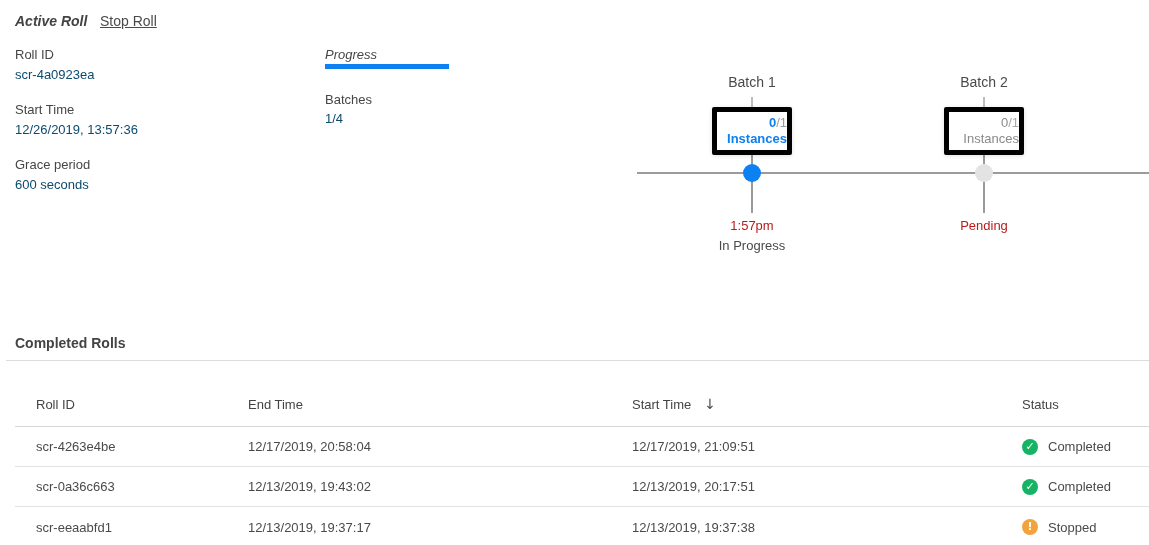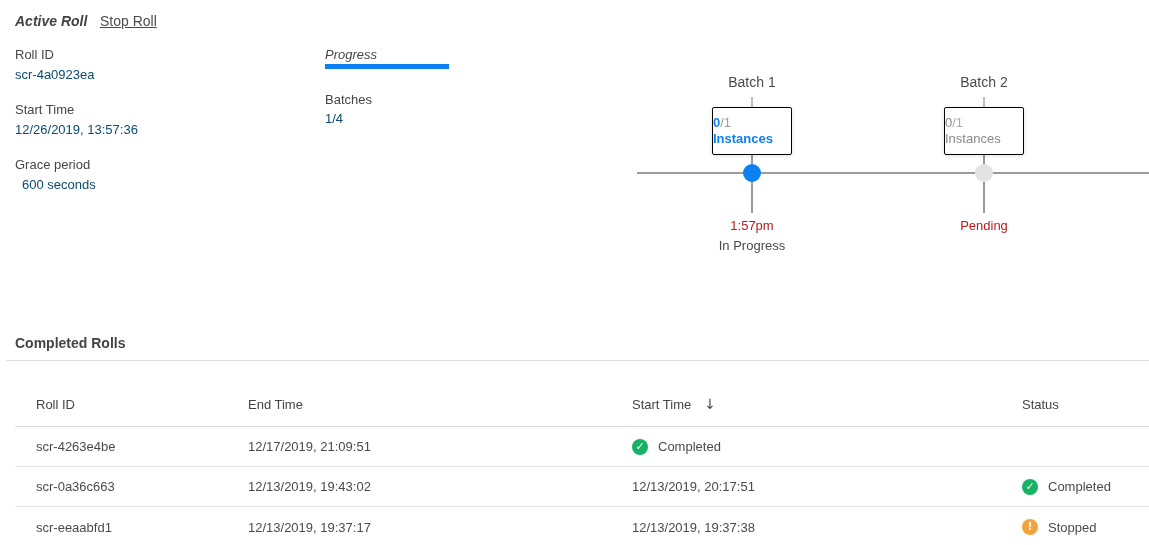--- a/index.html
+++ b/index.html
@@ -26,23 +26,23 @@
 
   
   .hline { background: #9b9b9b; height: 2px; }
   .batch-group { position: absolute; width: 160px; height: 195px; top: 70px; }
   .batch-name { position: absolute; top: 4px; width: 100%; text-align: center; font-size: 14px; color: #4a4a4a; }
   .tick { position: absolute; top: 27px; left: 50%; margin-left: -1px; width: 2px; height: 10px; background: #bdbdbd; }
   .stem { position: absolute; top: 85px; left: 50%; margin-left: -1px; width: 2px; height: 58px; background: #9b9b9b; z-index: 1; }
   .batch-card {
     position: absolute; top: 37px; left: 50%; transform: translateX(-50%);
     width: 80px; height: 48px; background: #fff;
-    border: 1px solid #000000; border-radius: 2px;
+    border: 5px solid #000000; border-radius: 2px;
     box-shadow: 0 1px 5px rgba(0,0,0,0.12);
-    display: flex; flex-direction: column; align-items: flex-start; justify-content: center;
+    display: flex; flex-direction: column; align-items: flex-end; justify-content: center;
     z-index: 3; font-size: 13px; line-height: 16px;
   }
   .batch-group[data-state="active"] .count-cur { color: #0d80f2; font-weight: 700; }
   .batch-group[data-state="active"] .count-total { color: #9b9b9b; }
   .batch-group[data-state="active"] .instances { color: #0d80f2; font-weight: 700; }
   .batch-group[data-state="pending"] .count-cur { color: #8a8a8a; }
   .batch-group[data-state="pending"] .count-total { color: #a9a9a9; }
   .batch-group[data-state="pending"] .instances { color: #8a8a8a; }
   .dot { position: absolute; top: 94px; left: 50%; margin-left: -9px; width: 18px; height: 18px; border-radius: 50%; z-index: 2; }
   .batch-group[data-state="active"] .dot { background: #0d80f2; }
@@ -81,21 +81,21 @@
 </div>
 <div class="abs" style="left:100px; top:13px;">
   <a class="stop-link">Stop Roll</a>
 </div>
 
 <div class="abs field-label" style="left:15px; top:47px;">Roll ID</div>
 <div class="abs field-value" style="left:15px; top:67px;">scr-4a0923ea</div>
 <div class="abs field-label" style="left:15px; top:102px;">Start Time</div>
 <div class="abs field-value" style="left:15px; top:122px;">12/26/2019, 13:57:36</div>
 <div class="abs field-label" style="left:15px; top:157px;">Grace period</div>
-<div class="abs field-value" style="left:22px; top:177px;">600 seconds</div>
+<div class="abs field-value" style="left:15px; top:177px;">600 seconds</div>
 
 <div class="abs field-label" style="left:325px; top:47px;font-style:italic;">Progress</div>
 <div class="abs progress-bar" style="left:325px; top:64px;"></div>
 <div class="abs field-label" style="left:325px; top:92px;">Batches</div>
 <div class="abs field-value" style="left:325px; top:111px;">1/4</div>
 
 <div class="abs hline" style="left:637px; top:172px; width:512px;"></div>
 
 <div class="batch-group" style="left:672px;" data-state="active">
   <div class="batch-name">Batch 1</div>
@@ -131,20 +131,21 @@
     <div>Roll ID</div>
     <div>End Time</div>
     <div>
       <span>Start Time</span><span class="sort-arrow">↓</span>
     </div>
     <div>Status</div>
   </div>
 
   <div class="trow tbody-row">
     <div>scr-4263e4be</div>
+    <div>12/17/2019, 20:58:04</div>
     <div>12/17/2019, 21:09:51</div>
     <div class="status-cell">
       <span class="status-icon" data-status="success">✓</span>
       <span>Completed</span>
     </div>
   </div>
 
   <div class="trow tbody-row">
     <div>scr-0a36c663</div>
     <div>12/13/2019, 19:43:02</div>

